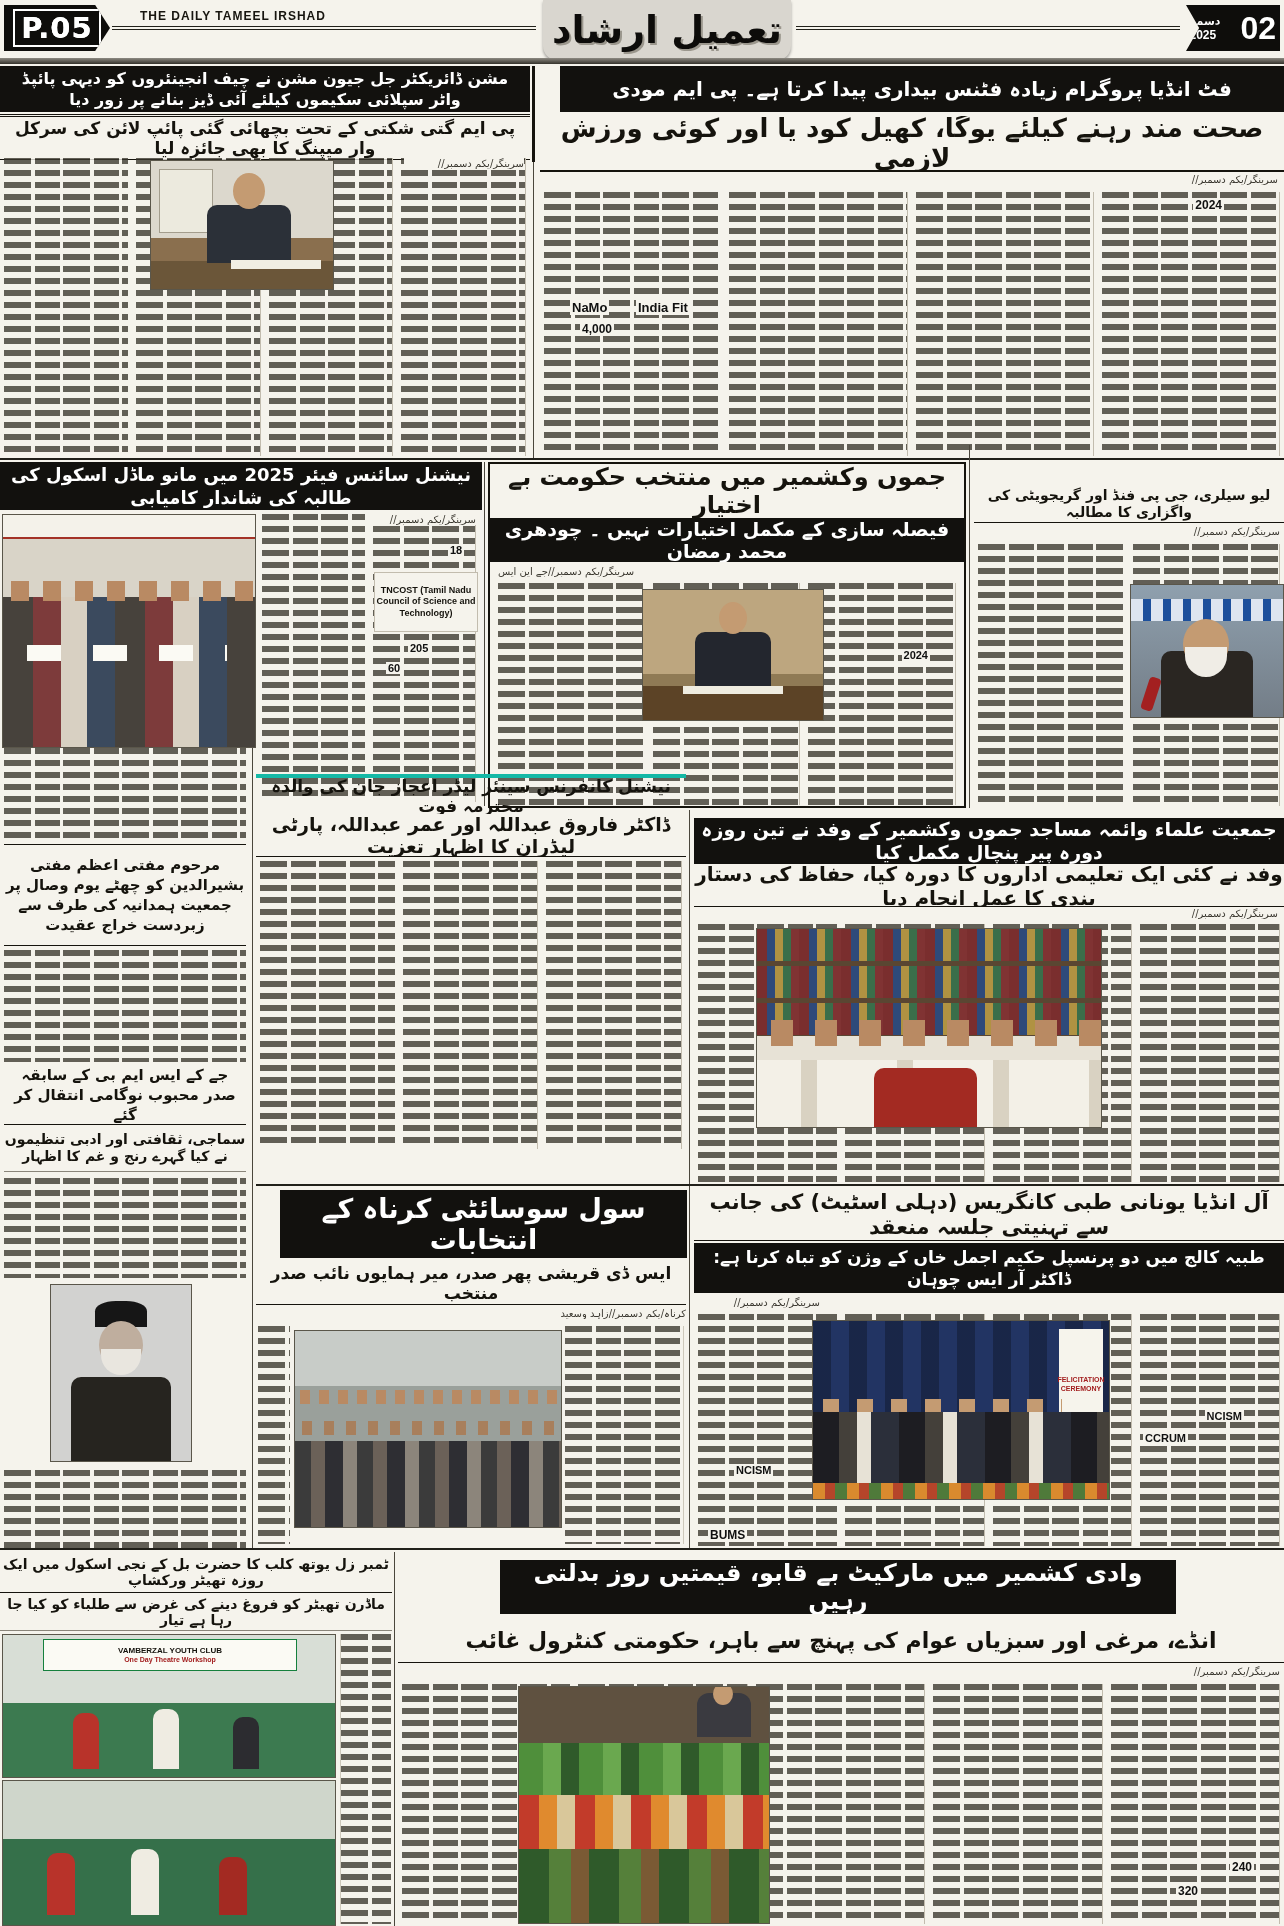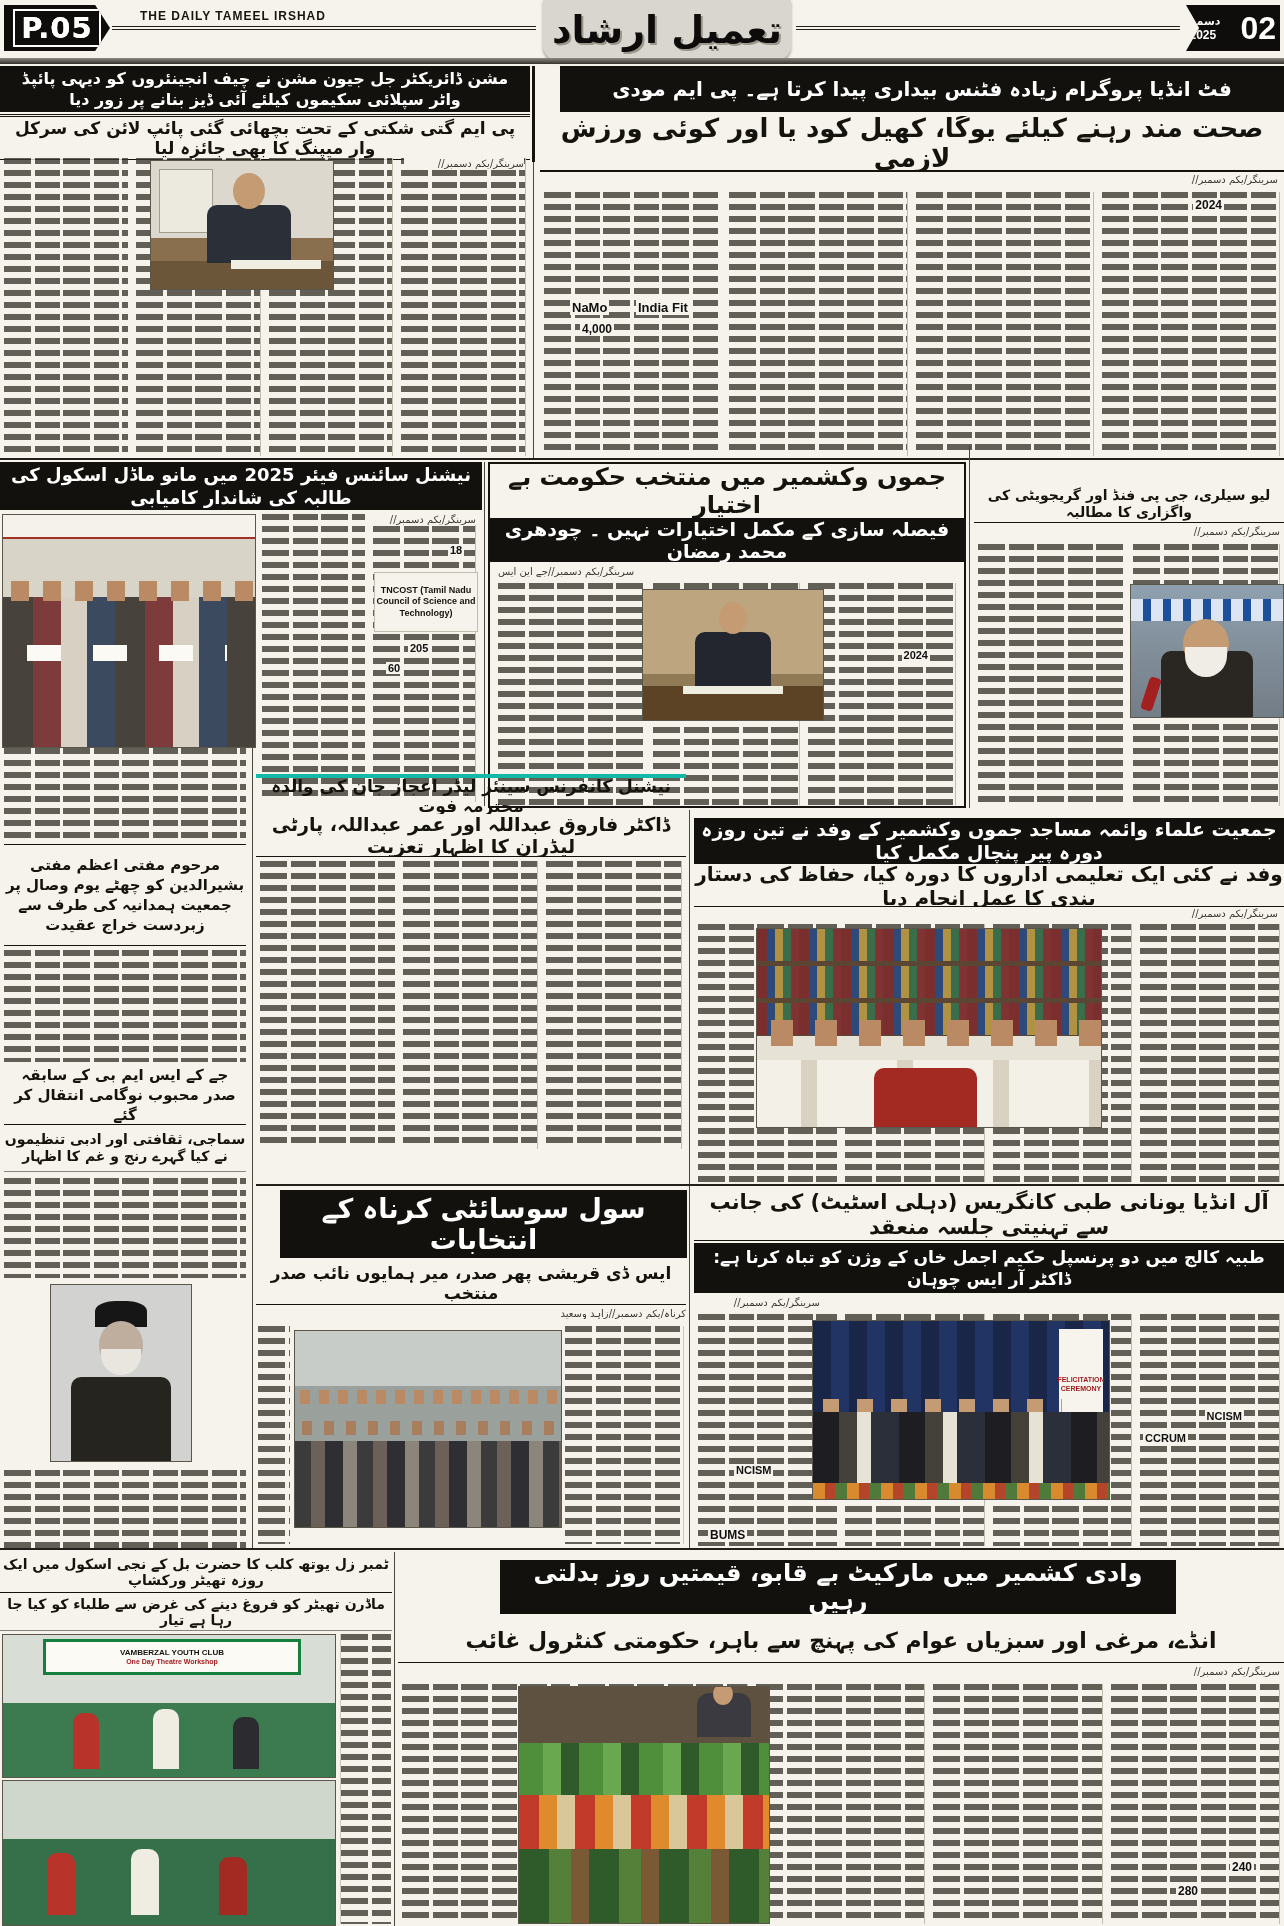--- a/index.html
+++ b/index.html
@@ -318,21 +318,21 @@
       <div class="abs" style="left:0;bottom:0;width:100%;height:16px;
                   background:repeating-linear-gradient(90deg,#d98a2e 0 12px,#b5452a 12px 22px,#4f7a3a 22px 34px);"></div>
     </div>
   </div>
 
   <div class="abs hrule" style="left:0;top:1548px;width:1284px;"></div>
 
   <div class="abs hl urdu" style="left:0;top:1552px;width:392px;height:40px;font-size:14px;border-bottom:1px solid #15130d;">ٹمبر زل یوتھ کلب کا حضرت بل کے نجی اسکول میں ایک روزہ تھیٹر ورکشاپ</div>
   <div class="abs hl urdu" style="left:0;top:1594px;width:392px;height:36px;font-size:14px;border-bottom:1px solid #8a857a;">ماڈرن تھیٹر کو فروغ دینے کی غرض سے طلباء کو کیا جا رہا ہے تیار</div>
   <div class="photo" style="left:2px;top:1634px;width:332px;height:142px;background:#d8ded6;">
-    <div class="abs" style="left:40px;top:4px;width:252px;height:30px;background:#fbfaf4;border:3px solid #15803d;
+    <div class="abs" style="left:40px;top:4px;width:252px;height:30px;background:#fbfaf4;border:1px solid #15803d;
                 display:flex;flex-direction:column;align-items:center;justify-content:center;">
       <span class="mini-en" style="font-size:8px;">VAMBERZAL YOUTH CLUB</span>
       <span class="mini-en" style="font-size:7px;color:#a32020;">One Day Theatre Workshop</span>
     </div>
     <div class="abs" style="left:0;bottom:0;width:100%;height:52%;background:#3c7a50;"></div>
     <div class="abs" style="left:70px;bottom:8px;width:26px;height:56px;background:#b8332a;border-radius:10px 10px 0 0;"></div>
     <div class="abs" style="left:150px;bottom:8px;width:26px;height:60px;background:#efece2;border-radius:10px 10px 0 0;"></div>
     <div class="abs" style="left:230px;bottom:8px;width:26px;height:52px;background:#2c2c30;border-radius:10px 10px 0 0;"></div>
   </div>
   <div class="photo" style="left:2px;top:1780px;width:332px;height:144px;background:#cfd6cb;">
@@ -359,21 +359,21 @@
           <div class="tb" style="height:100%"></div>
         </div>
       <div class="col">
           <div class="tb" style="height:100%"></div>
         </div>
       <div class="col">
           <div class="tb" style="height:100%"></div>
         </div>
     </div>
     <span class="abs etok" style="right:30px;top:176px;font-size:12px;background:#f5f3ec;padding:0 2px;">240</span>
-    <span class="abs etok" style="right:84px;top:200px;font-size:12px;background:#f5f3ec;padding:0 2px;">280</span>
+    <span class="abs etok" style="right:84px;top:200px;font-size:12px;background:#f5f3ec;padding:0 2px;">320</span>
     <div class="photo" style="left:120px;top:2px;width:250px;height:236px;background:#5f5140;">
       <div class="abs" style="right:18px;top:6px;width:54px;height:44px;background:#3a3a40;border-radius:12px 12px 0 0;"></div>
       <div class="p-head" style="right:36px;top:-4px;width:20px;height:22px;"></div>
       <div class="abs" style="left:0;top:56px;width:100%;height:52px;
                   background:repeating-linear-gradient(90deg,#4f8f3b 0 24px,#6aa84f 24px 42px,#2f5a2a 42px 60px);"></div>
       <div class="abs" style="left:0;top:108px;width:100%;height:54px;
                   background:repeating-linear-gradient(90deg,#c23b2a 0 20px,#e08a2e 20px 38px,#d9c79a 38px 56px);"></div>
       <div class="abs" style="left:0;top:162px;width:100%;height:74px;
                   background:repeating-linear-gradient(90deg,#2f5a2a 0 30px,#55803a 30px 52px,#7a5a34 52px 70px);"></div>
     </div>

